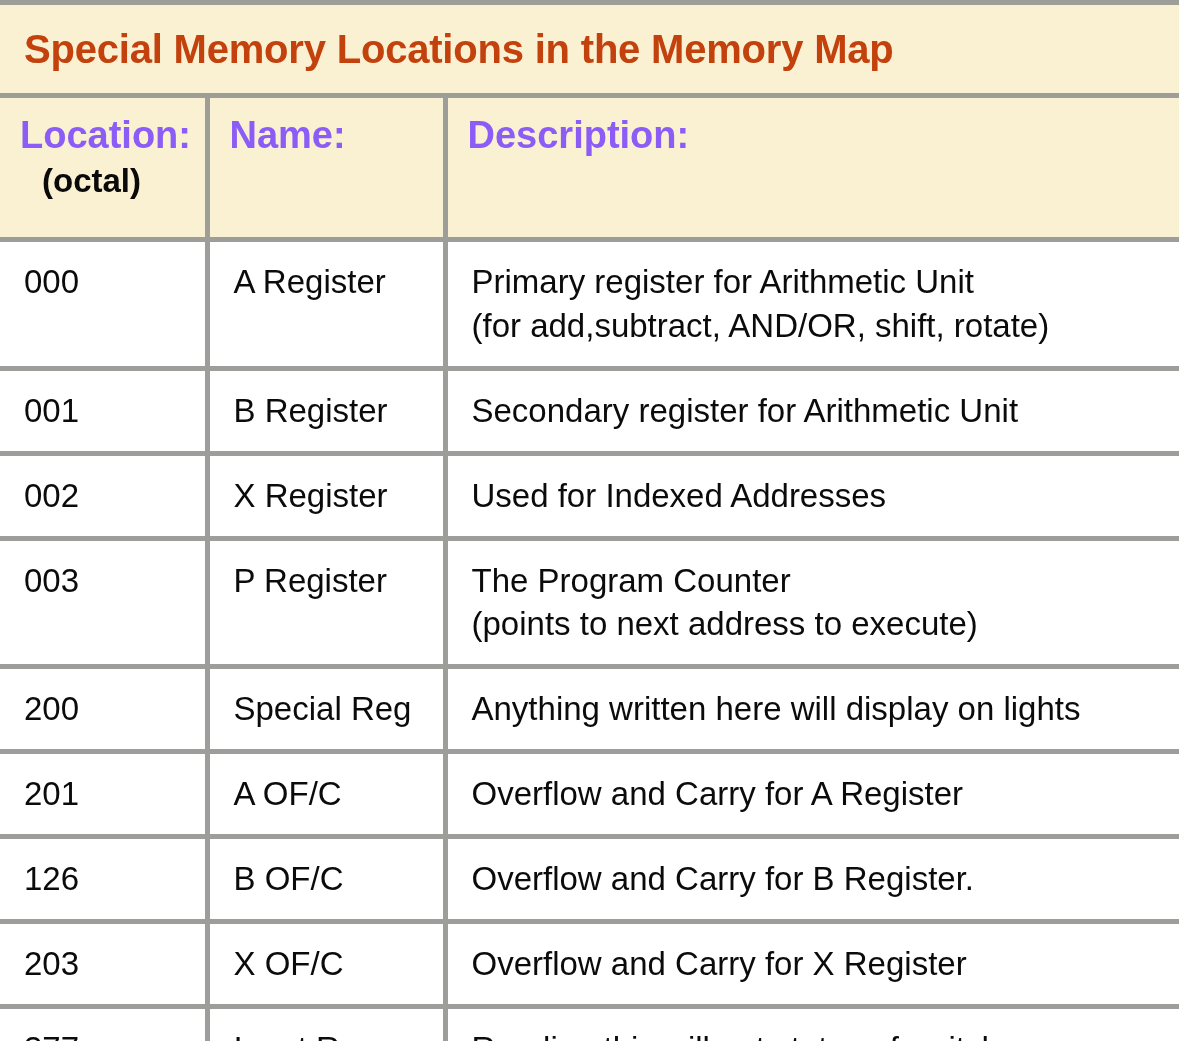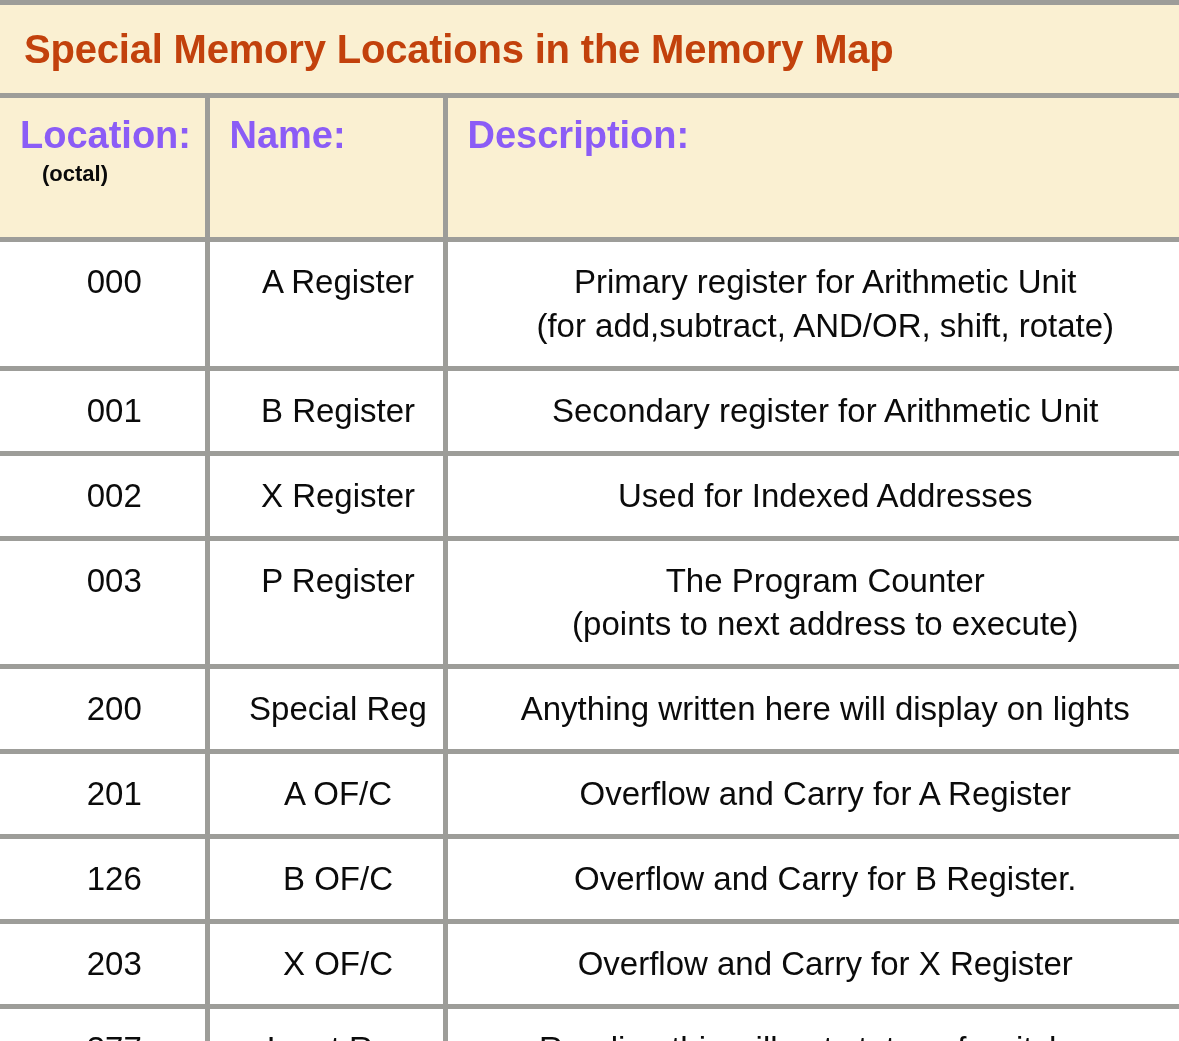--- a/index.html
+++ b/index.html
@@ -60,36 +60,35 @@
   }
   .hdr-cell.last { border-right: none !important; }
   .hdr-text {
     font-size: 38px;
     font-weight: bold;
     color: #8b5cf6;
     line-height: 1.26;
     white-space: pre-line;
   }
   .hdr-sub {
-    font-size: 22px;
+    font-size: 33px;
     font-weight: bold;
     color: #0a0a0a;
     line-height: 1.26;
     padding-left: 22px;
   }
 
   
   .cell {
     font-size: 33px;
     font-weight: normal;
     color: #0b0b0b;
     line-height: 1.33;
     padding: 18px 0 18px 24px;
     white-space: pre-line;
-    text-align: center;
   }
   .row-tall td { height: 118px; }
   .row-short td { height: 76px; }
   td.no-right { border-right: none !important; }
   tr.last-row td { border-bottom: 5px solid #9d9d99; }
 
   .col-loc   { width: 207px; }
   .col-name  { width: 238px; }
   .col-desc  { width: 734px; }
 </style>

